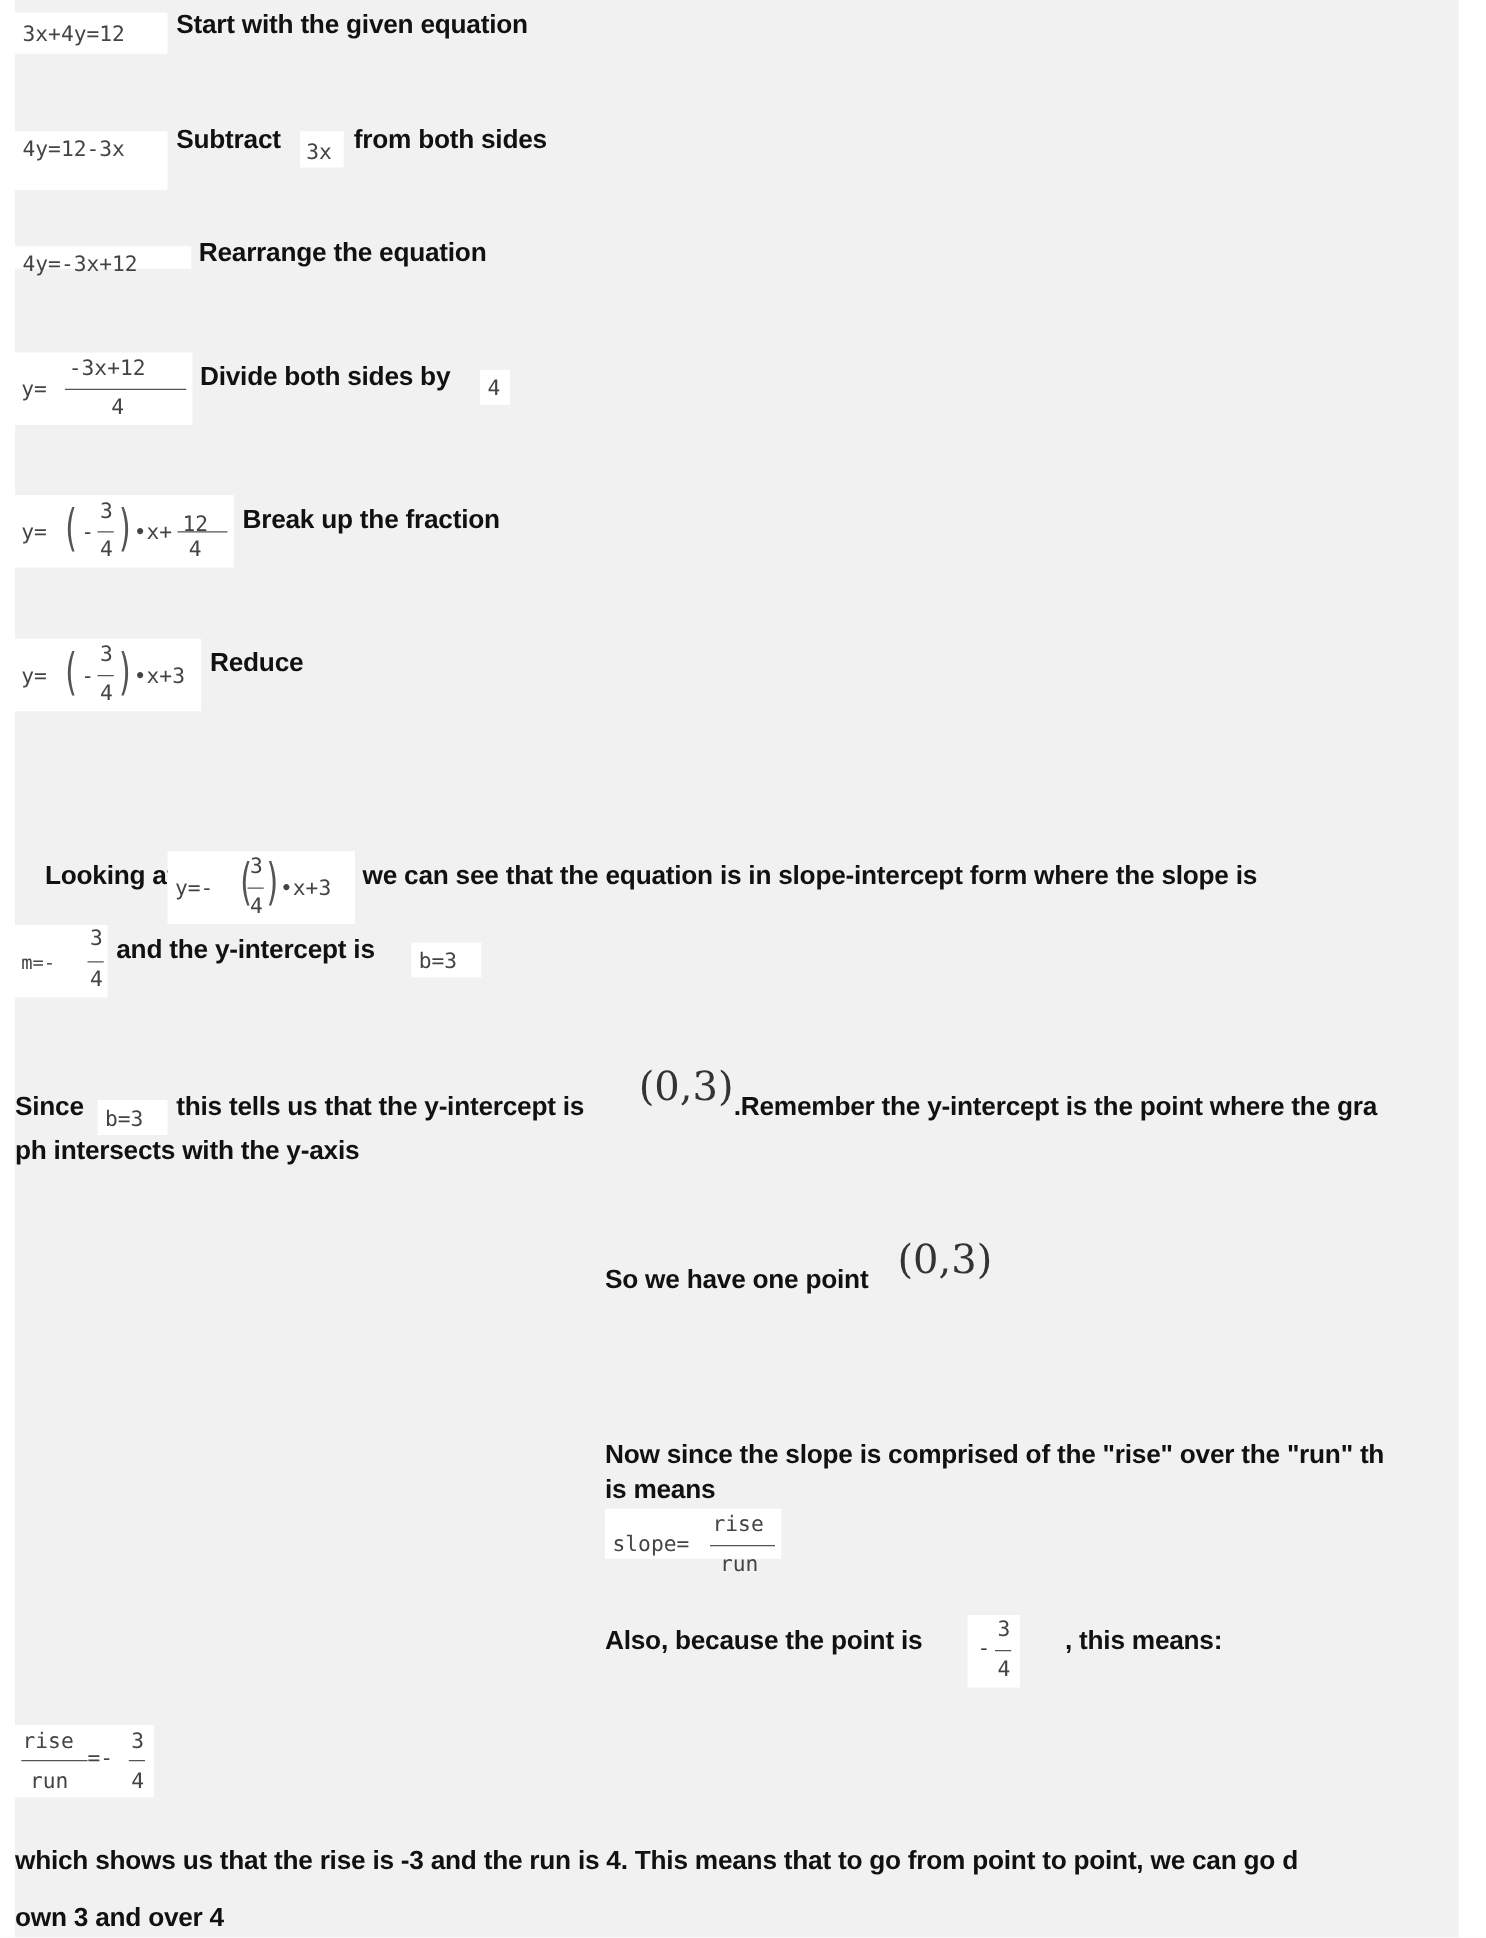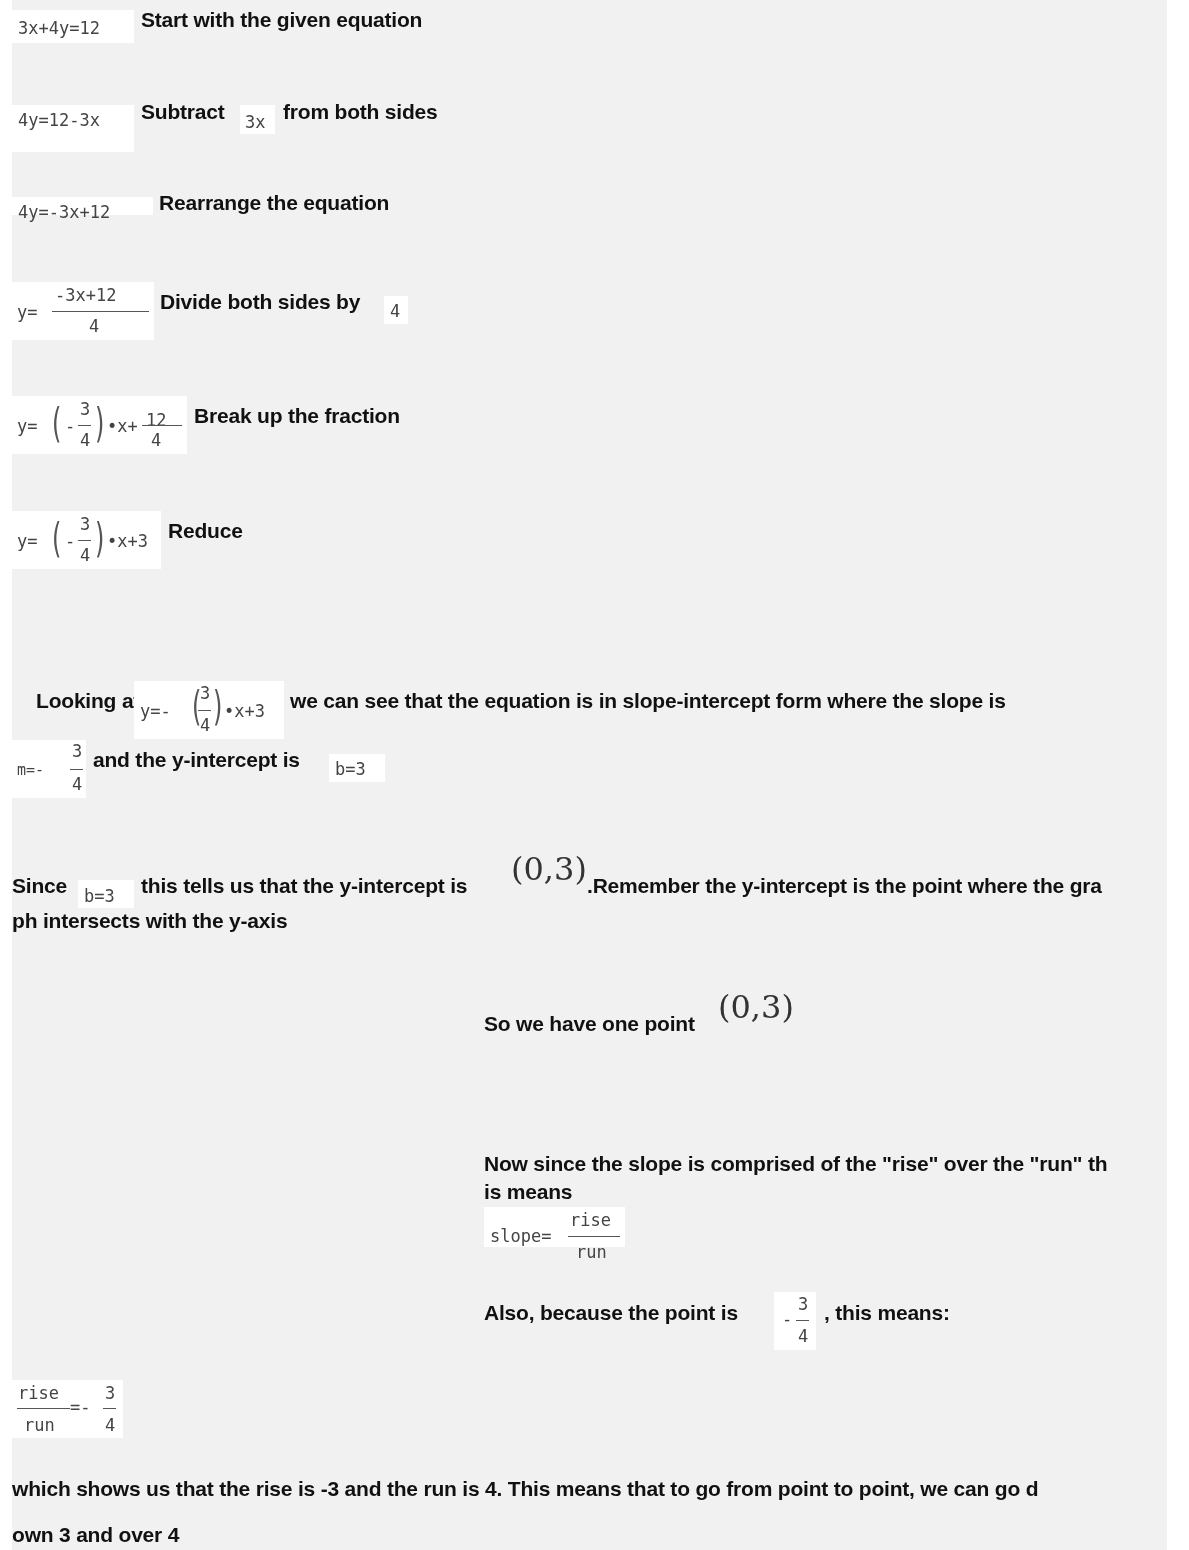--- a/index.html
+++ b/index.html
@@ -119,21 +119,21 @@
   <span style="left:92px;top:35px;">run</span>
 </div>
 
 <div class="abs t" style="left:484px;top:1301px;">Also, because the point is</div>
 <div class="m" style="left:774px;top:1292px;width:42px;height:58px;">
   <span style="left:8px;top:17px;">-</span>
   <span style="left:24px;top:2px;">3</span>
   <div class="bar" style="left:22px;top:28px;width:13px;"></div>
   <span style="left:24px;top:34px;">4</span>
 </div>
-<div class="abs t" style="left:824px;top:1301px;">, this means:</div>
+<div class="abs t" style="left:852px;top:1301px;">, this means:</div>
 
 <div class="m" style="left:12px;top:1380px;width:111px;height:58px;">
   <span style="left:6px;top:3px;">rise</span>
   <div class="bar" style="left:5px;top:28px;width:53px;"></div>
   <span style="left:12px;top:35px;">run</span>
   <span style="left:58px;top:17px;">=-</span>
   <span style="left:93px;top:3px;">3</span>
   <div class="bar" style="left:91px;top:28px;width:13px;"></div>
   <span style="left:93px;top:35px;">4</span>
 </div>

